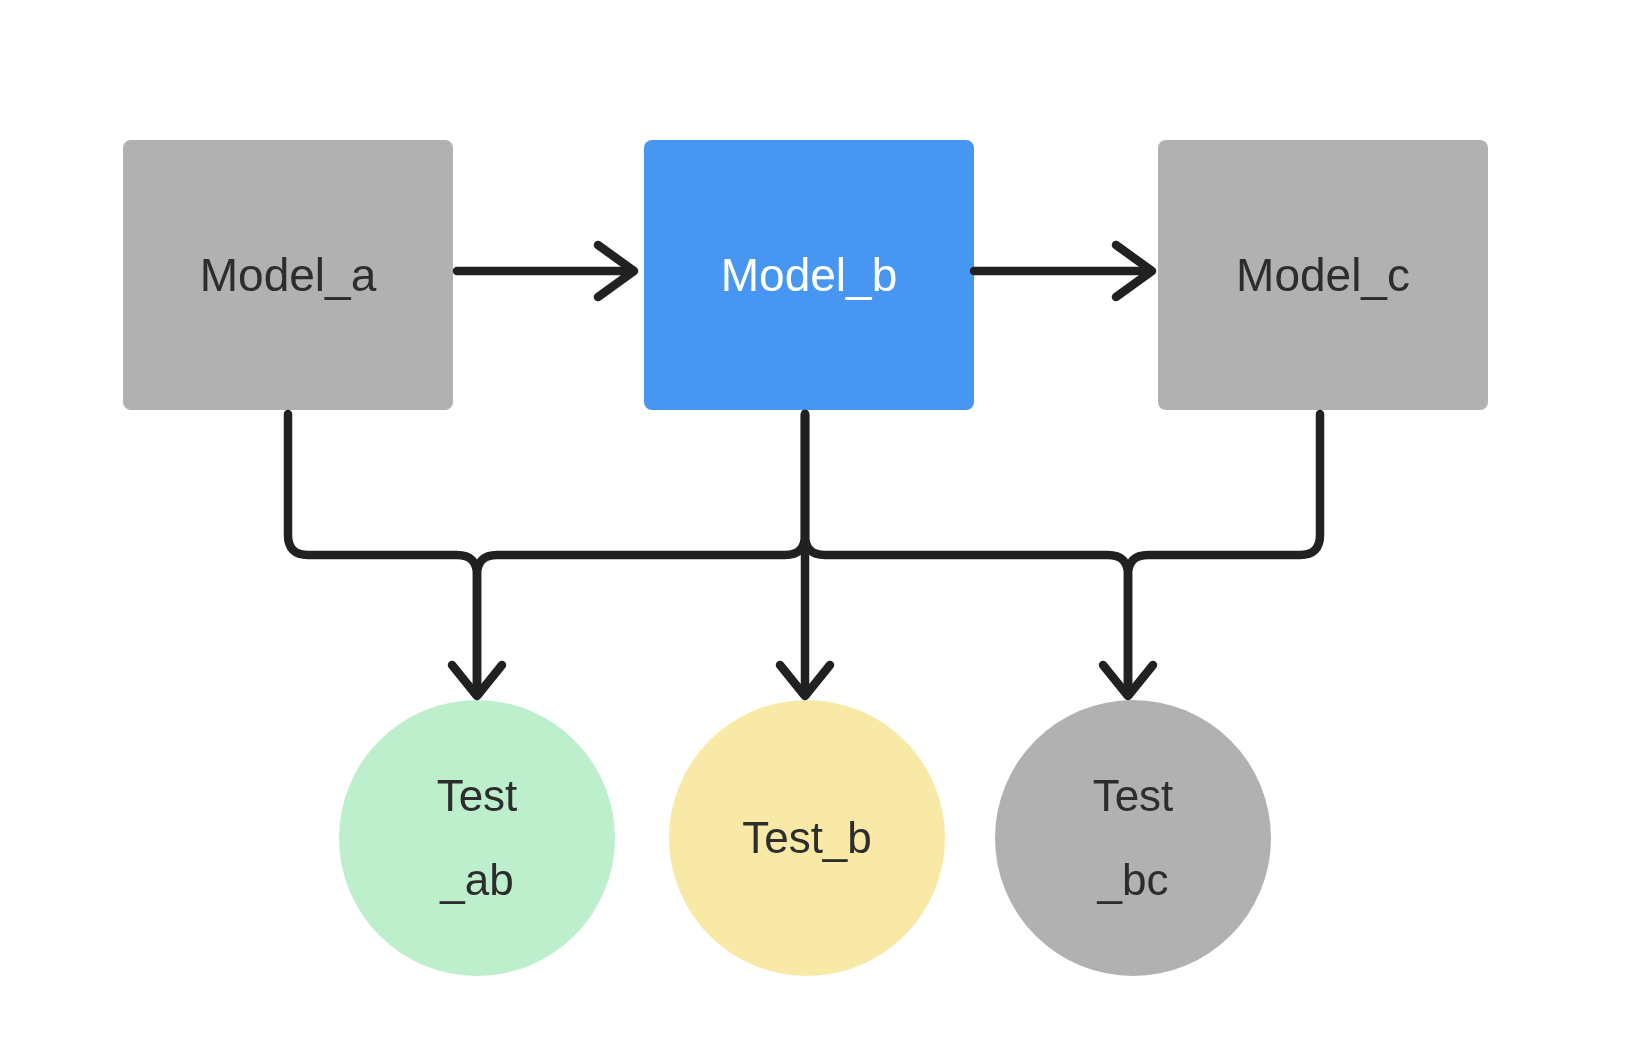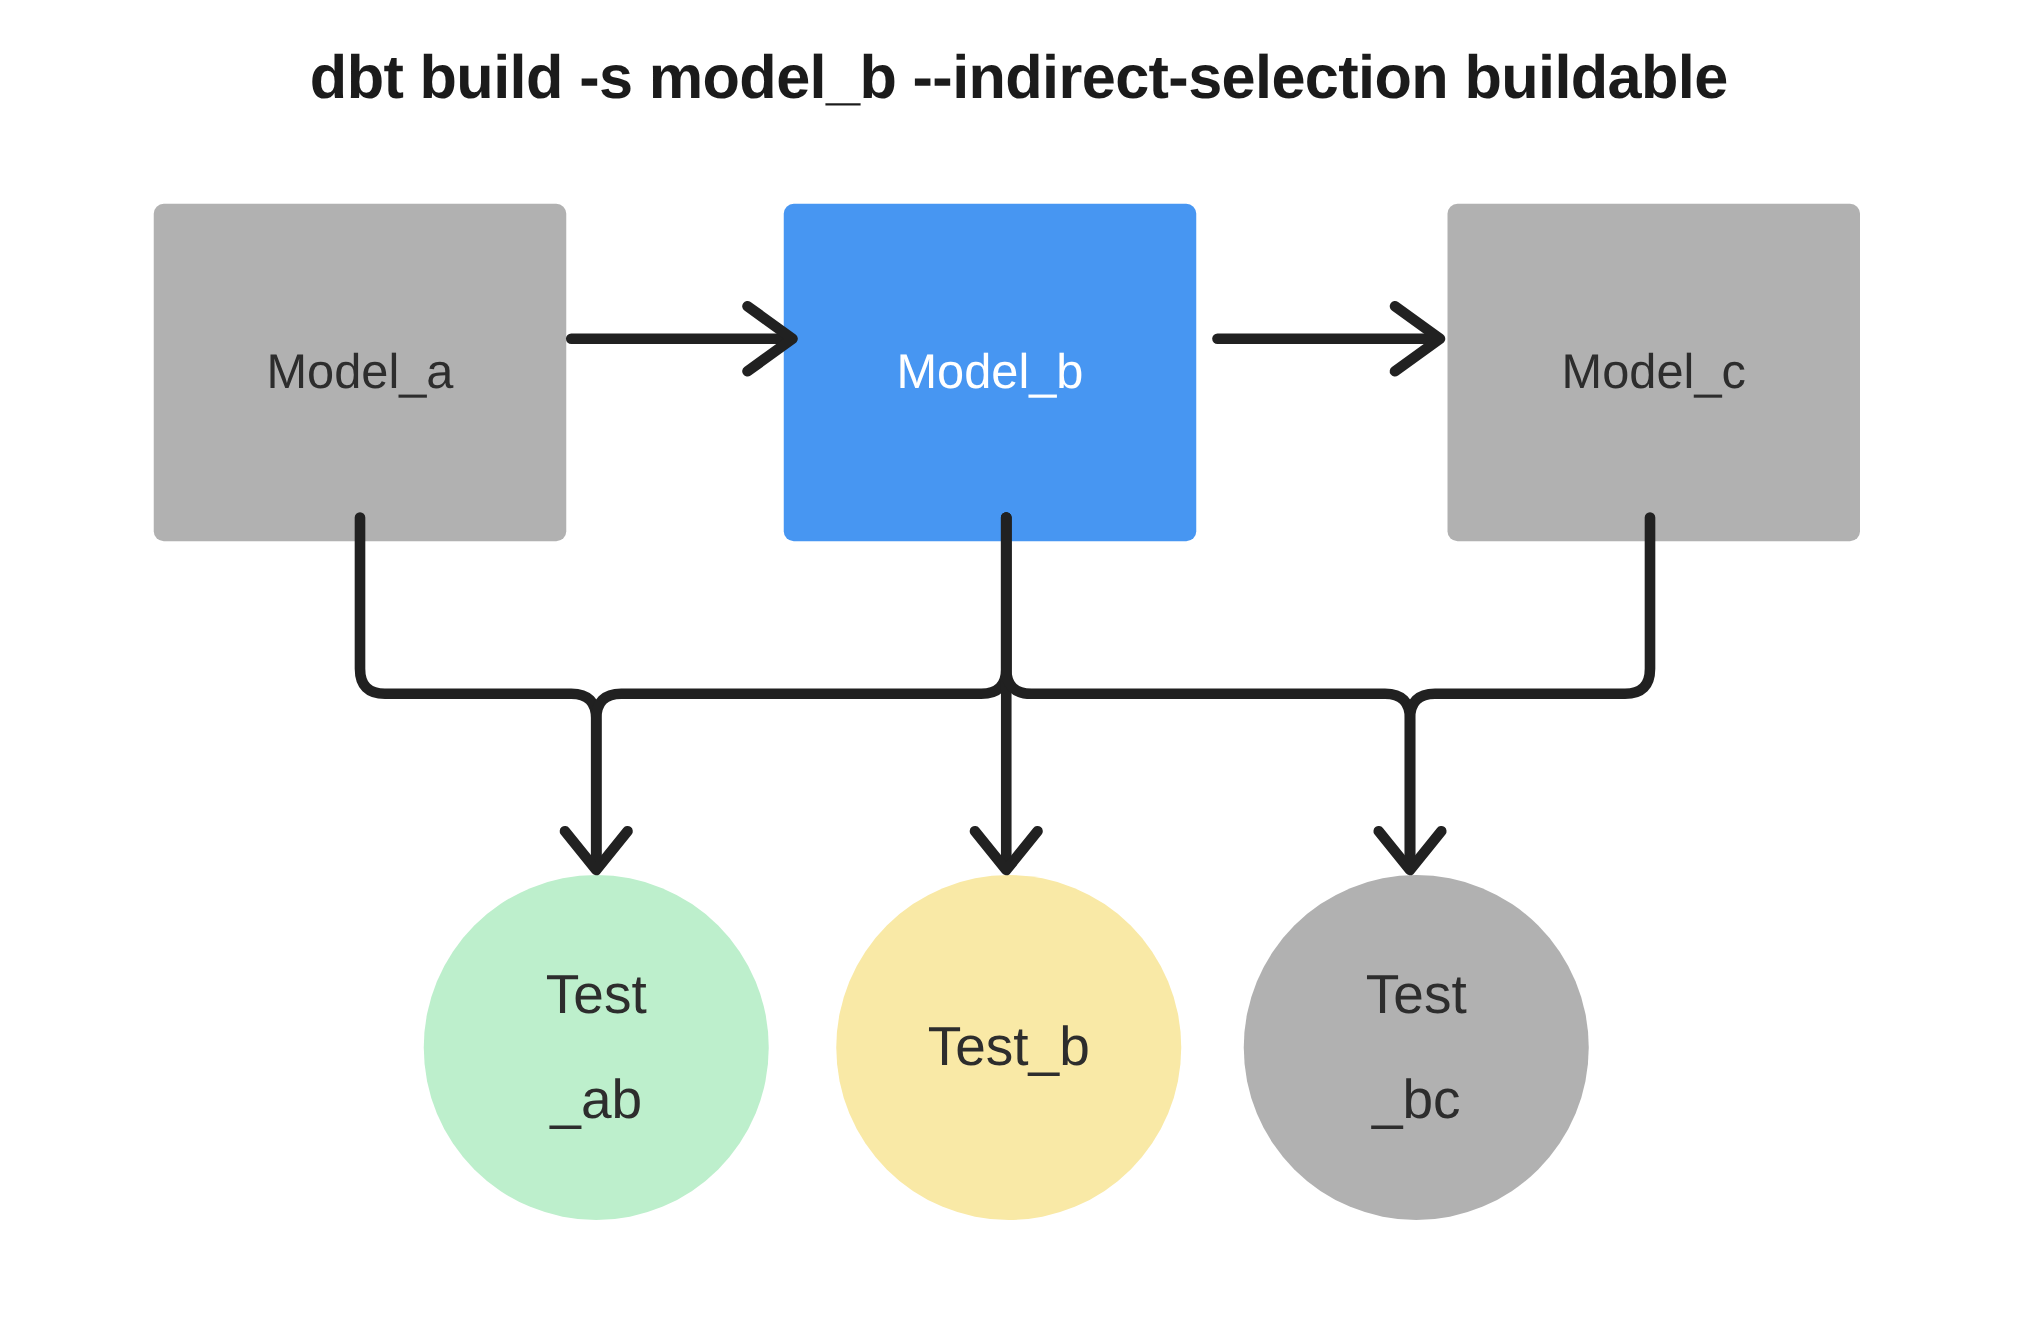--- a/index.html
+++ b/index.html
@@ -51,26 +51,25 @@
     position: absolute;
     display: flex;
     align-items: center;
     justify-content: center;
     z-index: 2;
   }
   .box {
     width: 330px;
     height: 270px;
     border-radius: 8px;
-    font-size: 39px;
+    font-size: 46px;
     font-weight: 500;
-    margin-top: 23px;
   }
   #model-a { left: 123px; top: 140px; }
-  #model-b { left: 627px; top: 140px; }
+  #model-b { left: 644px; top: 140px; }
   #model-c { left: 1158px; top: 140px; text-align: right; }
   .circle {
     width: 276px;
     height: 276px;
     top: 700px;
     border-radius: 50%;
     flex-direction: column;
     font-size: 44px;
     font-weight: 500;
     line-height: 1.9;
@@ -80,21 +79,20 @@
   #test-ab { left: 339px; }
   #test-b  { left: 669px; }
   #test-bc { left: 995px; }
   .line:empty { display: none; }
 </style>
 </head>
 <body>
 
 <div class="canvas">
 
-  <div class="title">dbt build -s model_b --indirect-selection buildable</div>
 
   <svg class="edges" viewBox="0 0 1630 1060" xmlns="http://www.w3.org/2000/svg">
     <g>
       <path d="M457 271 L626 271"></path>
       <path d="M598 245 L634 271 L598 297"></path>
     </g>
     <g>
       <path d="M974 271 L1144 271"></path>
       <path d="M1116 245 L1152 271 L1116 297"></path>
     </g>

